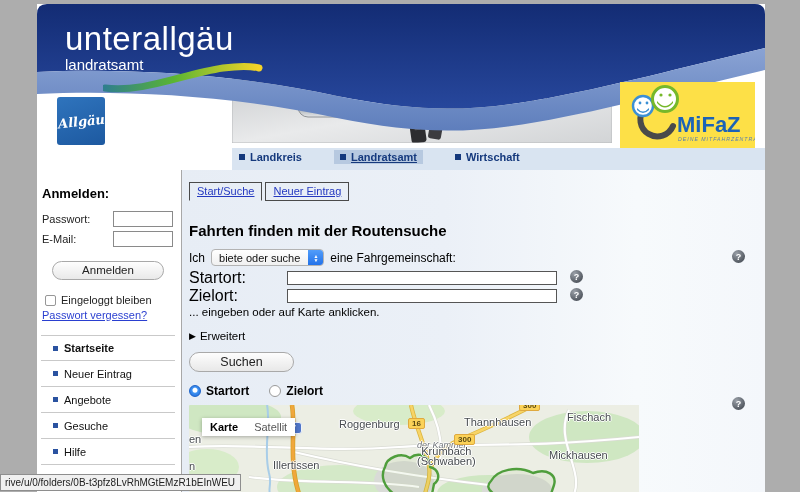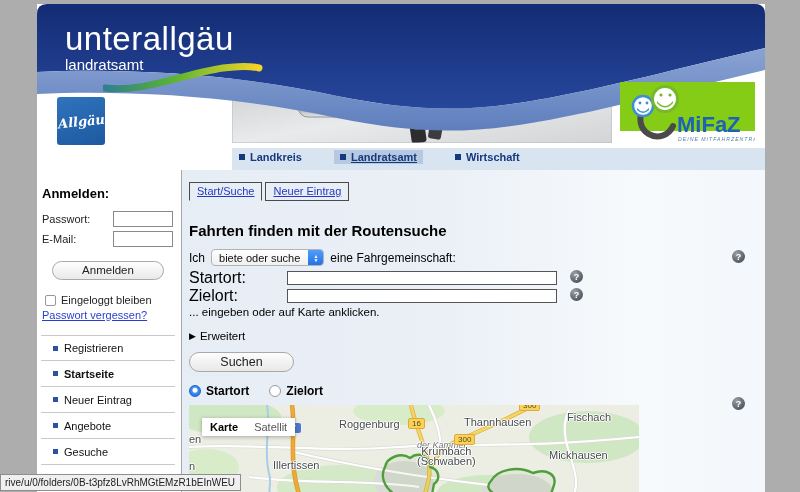--- a/index.html
+++ b/index.html
@@ -12,21 +12,21 @@
   .header { position:relative; width:728px; height:144px; background:#fff; }
   .header-wave { position:absolute; left:0; top:0; width:728px; height:144px; z-index:2; pointer-events:none; }
   .brand { position:absolute; left:28px; top:16px; z-index:3; color:#fff; }
   .brand-title { font-size:33px; letter-spacing:.5px; font-weight:400; }
   .brand-sub { font-size:15px; margin-top:-2px; }
   .brand-swoosh { position:absolute; left:66px; top:56px; z-index:3; }
   .photo { position:absolute; left:195px; top:71px; width:380px; height:68px; z-index:1; }
   .allgau-logo { position:absolute; left:20px; top:93px; width:48px; height:48px; z-index:3;
     background:linear-gradient(160deg,#2f74bd,#1d59a0); border-radius:3px; display:flex; align-items:center; justify-content:center; }
   .allgau-logo span { color:#fff; font-style:italic; font-weight:bold; font-size:13px; transform:rotate(-6deg); font-family:"DejaVu Serif", serif; }
-  .mifaz-box { position:absolute; left:583px; top:78px; width:135px; height:49px; z-index:3; background:#84cc16; }
+  .mifaz-box { position:absolute; left:583px; top:78px; width:135px; height:66px; z-index:3; background:#fde047; }
 
   
   .navbar { position:relative; width:728px; height:36px; border-bottom:2px solid #38404c; background:#fff; }
   .navbar-band { position:absolute; left:195px; top:0; right:0; bottom:0; background:#d9e4f1; }
   .nav-items { position:absolute; left:196px; top:0; height:18px; display:flex; align-items:center; gap:26px; }
   .nav-item { display:flex; align-items:center; gap:5px; font-size:11px; font-weight:bold; color:#15397d; cursor:pointer; padding:1px 6px; }
   .nav-item .sq { width:6px; height:6px; background:#15397d; }
   .nav-item.active { background:#b7c9e0; }
   .nav-item.active .lbl { text-decoration:underline; }
 
@@ -86,21 +86,21 @@
     background:radial-gradient(circle at 35% 28%, #9aa0a8, #555b63 70%, #3f454d); color:#fff; font-size:9px; font-weight:bold;
     display:flex; align-items:center; justify-content:center; cursor:pointer; }
 
   
   .map { position:absolute; left:7px; top:235px; width:450px; height:89px; overflow:hidden; background:#eceee4; cursor:grab; }
   .map svg.base { position:absolute; left:0; top:0; }
   .map-label { position:absolute; font-size:11px; color:#474b4f; white-space:nowrap;
     text-shadow:1px 0 0 #fff,-1px 0 0 #fff,0 1px 0 #fff,0 -1px 0 #fff; }
   .map-label.small { font-size:9px; font-style:italic; color:#70757a; }
   .map-label.center { text-align:center; line-height:10px; }
-  .shield { position:absolute; font-weight:normal; border-radius:3px; text-align:center; }
+  .shield { position:absolute; font-weight:bold; border-radius:3px; text-align:center; }
   .shield.mw { background:#5076c8; color:#fff; font-size:9px; padding:0px 5px; border:1px solid #eef2fb; }
   .shield.br { background:#fbd258; color:#5b4b14; font-size:8px; padding:0px 3px; border:1px solid #dfa93f; border-radius:2px; }
   .map-ctrl { position:absolute; left:13px; top:13px; background:#fff; box-shadow:0 1px 4px rgba(0,0,0,.3); display:flex; z-index:5; }
   .map-ctrl div { font-size:11px; padding:3px 8px; cursor:pointer; color:#565656; }
   .map-ctrl div.active { font-weight:bold; color:#000; }
 
   .status-tip { position:absolute; left:0; top:474px; height:17px; background:#f0f0f0; border:1px solid #8e8e8e;
     font-size:10px; color:#222; line-height:15px; padding:0 5px 0 4px; z-index:20; white-space:nowrap; }
 </style>
 </head>
@@ -222,24 +222,20 @@
         <input type="text" value="" style="">
       </div>
       <button class="pill-btn">Anmelden</button>
       <div class="stay-row">
         <span class="cb"></span>
         <span>Eingeloggt bleiben</span>
       </div>
       <div class="forgot">Passwort vergessen?</div>
 
       <div class="menu">
-        <div class="menu-item">
-          <span class="sq"></span>
-            <span>Registrieren</span>
-        </div>
         <div class="menu-item active">
           <span class="sq"></span>
             <span>Startseite</span>
         </div>
         <div class="menu-item">
           <span class="sq"></span>
             <span>Neuer Eintrag</span>
         </div>
         <div class="menu-item">
           <span class="sq"></span>

